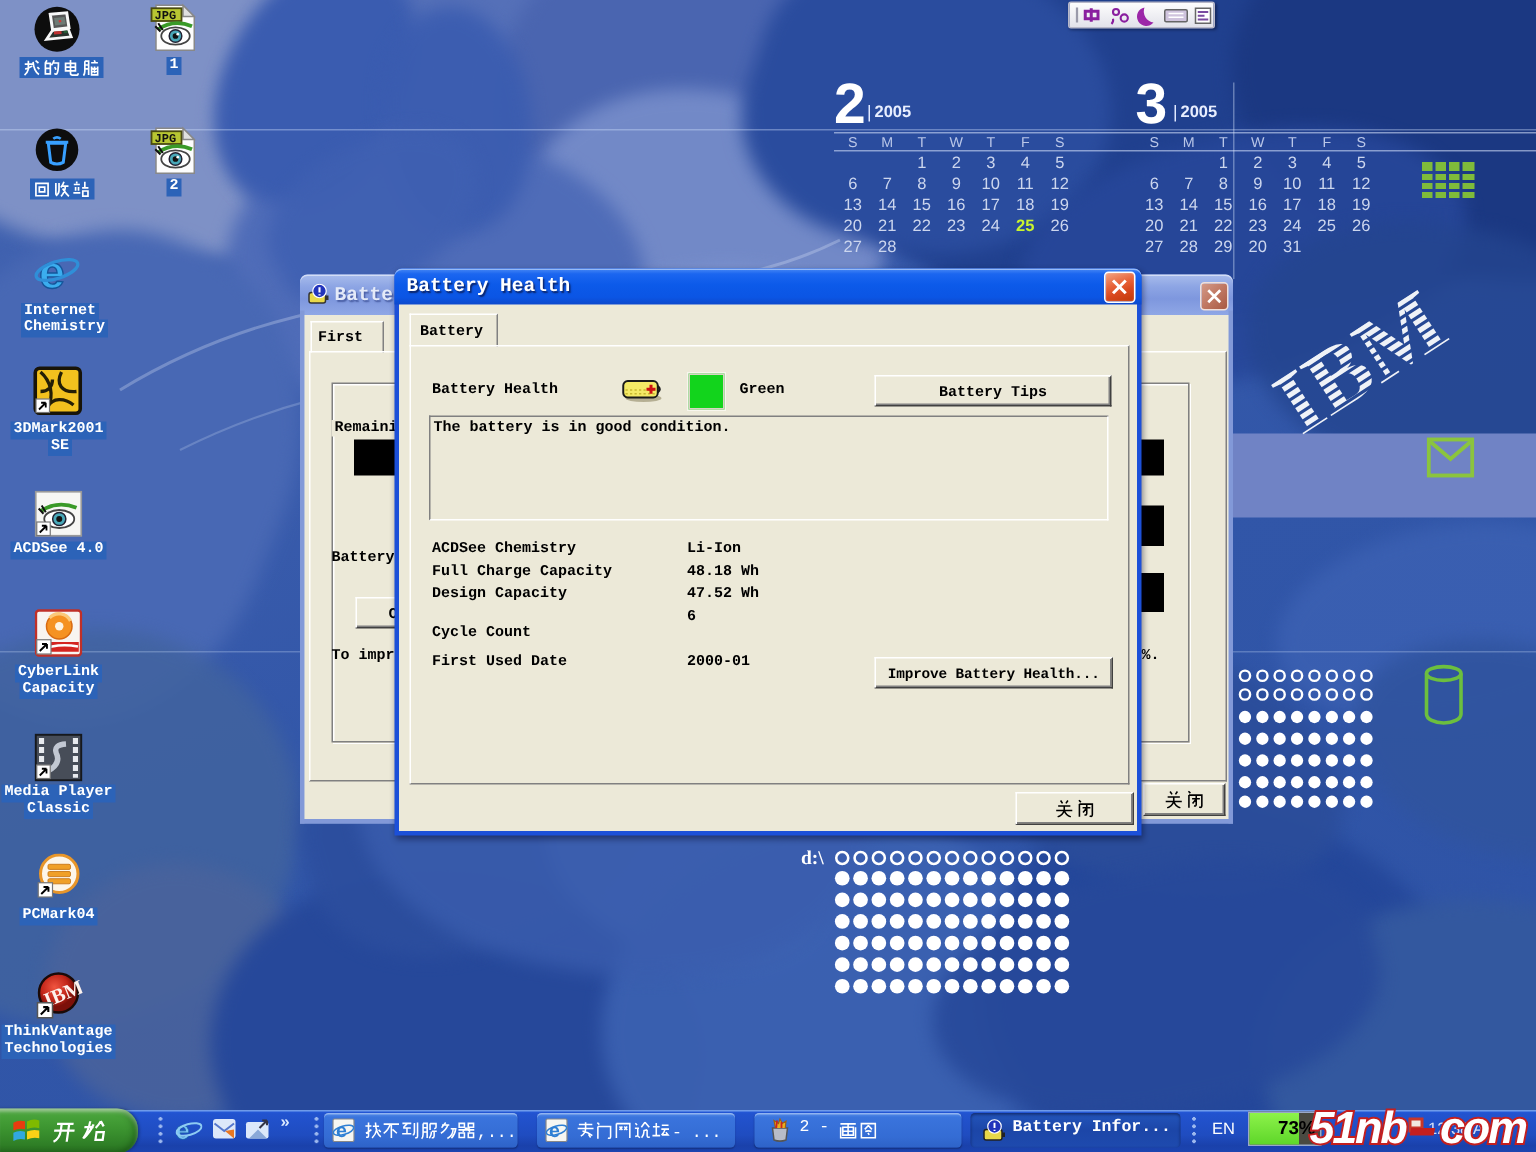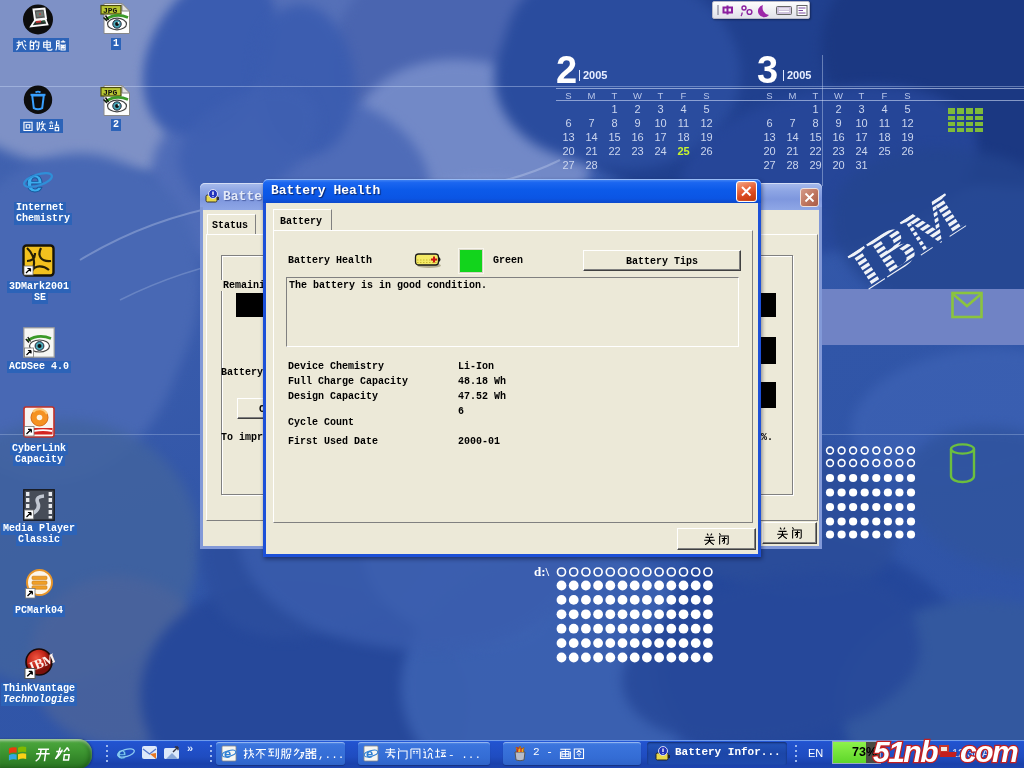--- a/index.html
+++ b/index.html
@@ -634,21 +634,21 @@
           <stop offset="70%" stop-color="#c02418"></stop>
           <stop offset="100%" stop-color="#7c100a"></stop>
         </radialGradient>
       </defs>
     <circle cx="16" cy="14" r="13" fill="url(#tvg)" stroke="#1a0a08" stroke-width="1.6"></circle>
     <text x="5.5" y="20" font-family="Liberation Serif" font-weight="bold" font-size="13.5" fill="#fdf2ee" transform="rotate(-22 16 14)">IBM</text>
     <rect x="2" y="20.5" width="10" height="10" fill="#fff" stroke="#555" stroke-width="1"></rect>
     <path d="M4.2 28.3 L9.2 23.4 M9.2 23.4 H5.8 M9.2 23.4 V26.7" fill="none" stroke="#000" stroke-width="1.4"></path>
   </svg>
   <div class="lbl" style="left:1px;top:683px;">ThinkVantage</div>
-  <div class="lbl" style="left:1px;top:694px;font-style:italic;">Technologies</div>
+  <div class="lbl" style="left:1px;top:694px;">Technologies</div>
 </div>
 
 <div id="ime" class="abs" style="left:712px;top:1px;width:96px;height:16px;background:linear-gradient(180deg,#fdfdfd,#e2e2ea);border:1px solid #b8b8c8;border-radius:2px;box-shadow:1px 1px 2px rgba(0,0,20,.4);">
   <svg width="96" height="16">
     <path d="M5 3 V13" stroke="#9a9aaa" stroke-width="1.5"></path>
     <path d="M14.5 3.5 V12.5 M10.5 5.5 H19 V10.5 H10.5 Z" fill="none" stroke="#8a1f9f" stroke-width="2"></path>
     <circle cx="31" cy="6" r="2" fill="none" stroke="#8a1f9f" stroke-width="1.4"></circle>
     <circle cx="36.5" cy="10" r="2.4" fill="none" stroke="#8a1f9f" stroke-width="1.4"></circle>
     <path d="M29 10.5 Q29.5 12.5 28 14" stroke="#8a1f9f" stroke-width="1.4" fill="none"></path>
     <path d="M50 3 A6.2 6.2 0 1 0 56 13 A7.5 7.5 0 0 1 50 3 Z" fill="#9c27a8"></path>
@@ -675,21 +675,21 @@
   </svg>
   <div class="abs" style="left:23px;top:6px;font-family:'Liberation Mono',monospace;font-weight:bold;font-size:13px;color:#e4eaf8;text-shadow:1px 1px 1px rgba(60,80,150,.8);">Battery Information</div>
 
   <div class="abs" style="left:600px;top:5px;width:19px;height:19px;border-radius:3px;background:linear-gradient(135deg,#d49a88 0%,#c07862 50%,#a85a44 100%);border:1px solid #f0e0da;box-sizing:border-box;">
     <svg width="17" height="17">
         <path d="M4.5 4.5 L12.5 12.5 M12.5 4.5 L4.5 12.5" stroke="#fff" stroke-width="1.8"></path>
       </svg>
   </div>
 
   <div class="abs raised" style="left:7px;top:31px;width:47px;height:20px;background:#ece9d8;border-bottom:none;"></div>
-  <div class="abs t10" style="left:12px;top:37px;">Status</div>
+  <div class="abs t10" style="left:12px;top:37px;">First</div>
 
   <div class="abs raised" style="left:6px;top:51px;width:610px;height:285px;"></div>
 
   <div class="abs" style="left:21px;top:72px;width:570px;height:238px;border:1px solid #808080;box-shadow:1px 1px 0 #fff,inset 1px 1px 0 #fff;"></div>
   <div class="abs t10" style="left:21px;top:97px;background:#ece9d8;padding:0 2px;">Remaining capacity</div>
 
   <div class="abs" style="left:36px;top:110px;width:540px;height:24px;background:#000;"></div>
   <div class="abs" style="left:210px;top:154px;width:366px;height:27px;background:#000;"></div>
   <div class="abs" style="left:210px;top:199px;width:366px;height:26px;background:#000;"></div>
   <div class="abs t10" style="left:21px;top:184px;">Battery status</div>
@@ -736,30 +736,31 @@
     <path d="M20 5.5 V11.5 M17 8.5 H23" stroke="#cc1111" stroke-width="2"></path>
   </svg>
 
   <div class="abs" style="left:196px;top:70px;width:22px;height:22px;background:#12d41c;border:1px solid #d8d4c4;box-shadow:0 0 0 1px #f8f6ee;"></div>
   <div class="abs t10" style="left:230px;top:76px;">Green</div>
   <div class="btn3d" style="left:320px;top:71px;width:156px;height:19px;"><span class="t10" style="line-height:17px;margin-top:28px;">Battery Tips</span></div>
 
   <div class="abs sunken" style="left:23px;top:98px;width:451px;height:68px;"></div>
   <div class="abs t10" style="left:26px;top:101px;">The battery is in good condition.</div>
 
-  <div class="abs t10" style="left:25px;top:182px;">Device Chemistry</div>
+  <div class="abs t10" style="left:25px;top:182px;">ACDSee Chemistry</div>
     <div class="abs t10" style="left:195px;top:182px;">Li-Ion</div>
   <div class="abs t10" style="left:25px;top:197px;">Full Charge Capacity</div>
     <div class="abs t10" style="left:195px;top:197px;">48.18 Wh</div>
   <div class="abs t10" style="left:25px;top:212px;">Design Capacity</div>
     <div class="abs t10" style="left:195px;top:212px;">47.52 Wh</div>
   <div class="abs t10" style="left:25px;top:238px;">Cycle Count</div>
     <div class="abs t10" style="left:195px;top:227px;">6</div>
   <div class="abs t10" style="left:25px;top:257px;">First Used Date</div>
     <div class="abs t10" style="left:195px;top:257px;">2000-01</div>
+  <div class="btn3d" style="left:320px;top:259px;width:157px;height:19px;"><span class="t10" style="line-height:17px;font-size:9.6px;letter-spacing:-0.1px;">Improve Battery Health...</span></div>
 
   <div class="btn3d" style="left:414px;top:349px;width:77px;height:20px;">
     <svg style="margin-top:3px" width="28" height="13" viewBox="0 0 28 13" fill="none" stroke="#000" stroke-width="1.3">
         <g transform="scale(0.8125)">
           <use href="#gguan"></use>
         </g>
         <g transform="translate(14.5 0) scale(0.8125)">
           <use href="#gbi"></use>
         </g>
       </svg>

